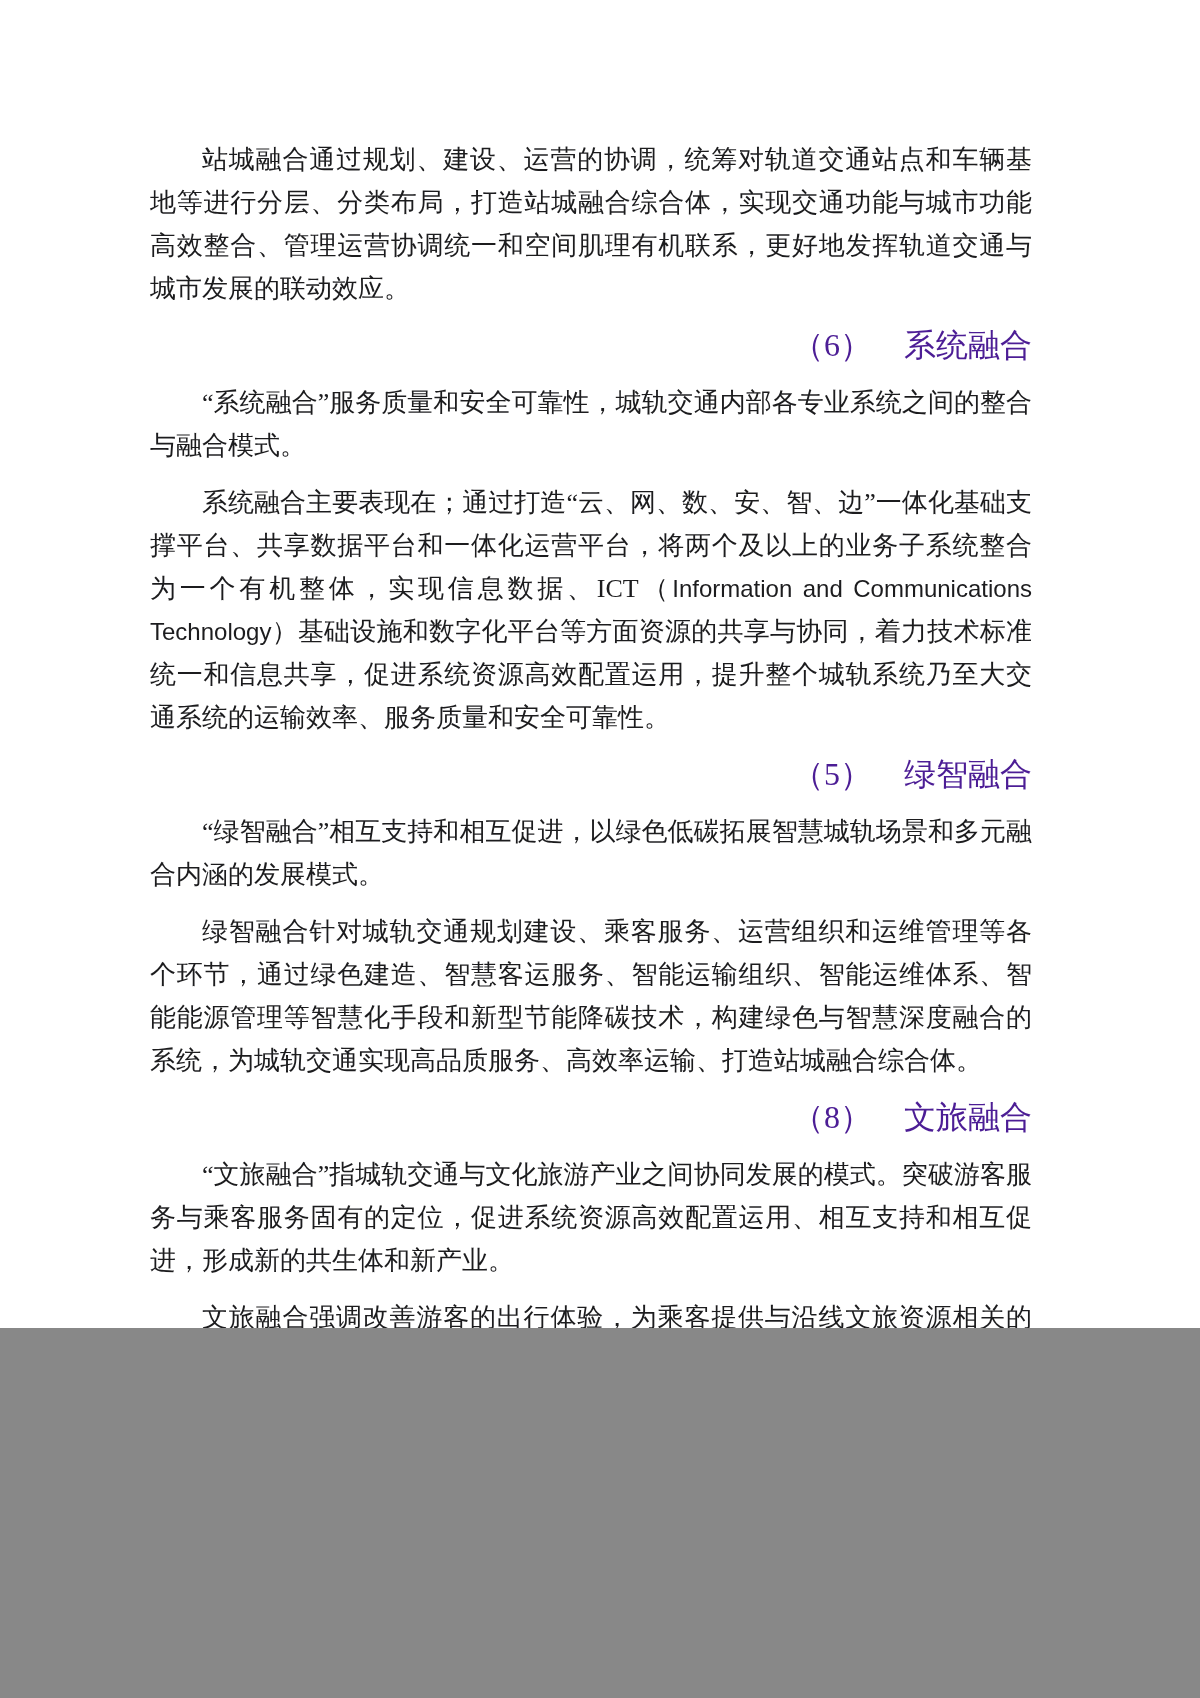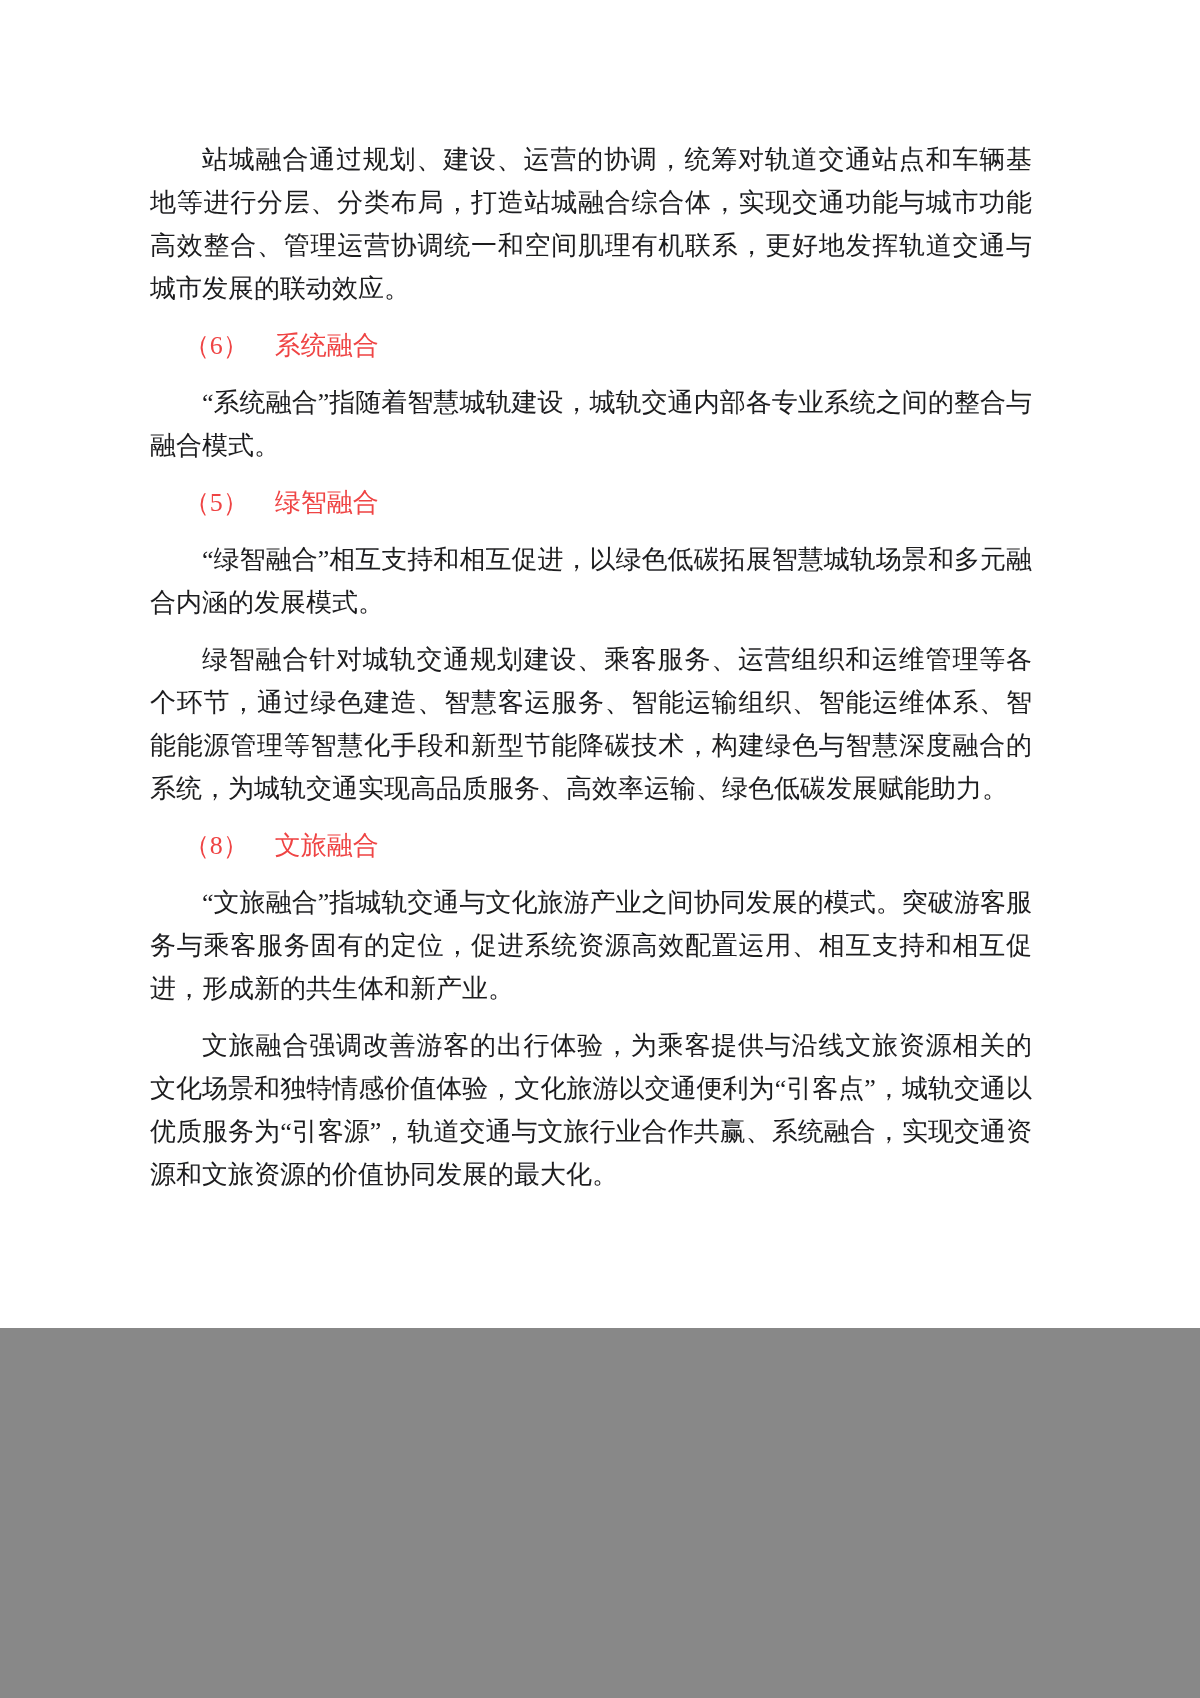--- a/index.html
+++ b/index.html
@@ -21,24 +21,25 @@
     line-height: 43px;
     color: #1c1c1e;
   }
   .para {
     margin: 0 0 14px 0;
     text-align: justify;
     text-indent: 2em;
   }
   .heading {
     margin: 0 0 14px 0;
-    font-size: 26px;
+    font-size: 32px;
     font-weight: normal;
     text-indent: 1.3em;
-    color: #ef4444;
+    color: #4c1d95;
+    text-align: right;
   }
   .latin {
     font-family: "Liberation Sans", "DejaVu Sans", sans-serif;
     font-size: 24px;
   }
   .footer {
     position: absolute;
     left: 0;
     top: 1552px;
     width: 100%;
@@ -52,28 +53,29 @@
 </head>
 <body>
 
 <div class="page">
   <div class="content">
 
     <p class="para">站城融合通过规划、建设、运营的协调，统筹对轨道交通站点和车辆基地等进行分层、分类布局，打造站城融合综合体，实现交通功能与城市功能高效整合、管理运营协调统一和空间肌理有机联系，更好地发挥轨道交通与城市发展的联动效应。</p>
 
     <p class="heading">（6）　系统融合</p>
 
-    <p class="para">“系统融合”指随着智慧城轨建设，城轨交通内部各专业系统之间的整合与融合模式。</p>
+    <p class="para">“系统融合”服务质量和安全可靠性，城轨交通内部各专业系统之间的整合与融合模式。</p>
 
+    <p class="para"><span>系统融合主要表现在；通过打造“云、网、数、安、智、边”一体化基础支撑平台、共享数据平台和一体化运营平台，将两个及以上的业务子系统整合为一个有机整体，实现信息数据、ICT（</span><span class="latin">Information and Communications Technology</span><span>）基础设施和数字化平台等方面资源的共享与协同，着力技术标准统一和信息共享，促进系统资源高效配置运用，提升整个城轨系统乃至大交通系统的运输效率、服务质量和安全可靠性。</span></p>
 
     <p class="heading">（5）　绿智融合</p>
 
     <p class="para">“绿智融合”相互支持和相互促进，以绿色低碳拓展智慧城轨场景和多元融合内涵的发展模式。</p>
 
-    <p class="para">绿智融合针对城轨交通规划建设、乘客服务、运营组织和运维管理等各个环节，通过绿色建造、智慧客运服务、智能运输组织、智能运维体系、智能能源管理等智慧化手段和新型节能降碳技术，构建绿色与智慧深度融合的系统，为城轨交通实现高品质服务、高效率运输、绿色低碳发展赋能助力。</p>
+    <p class="para">绿智融合针对城轨交通规划建设、乘客服务、运营组织和运维管理等各个环节，通过绿色建造、智慧客运服务、智能运输组织、智能运维体系、智能能源管理等智慧化手段和新型节能降碳技术，构建绿色与智慧深度融合的系统，为城轨交通实现高品质服务、高效率运输、打造站城融合综合体。</p>
 
     <p class="heading">（8）　文旅融合</p>
 
     <p class="para">“文旅融合”指城轨交通与文化旅游产业之间协同发展的模式。突破游客服务与乘客服务固有的定位，促进系统资源高效配置运用、相互支持和相互促进，形成新的共生体和新产业。</p>
 
     <p class="para">文旅融合强调改善游客的出行体验，为乘客提供与沿线文旅资源相关的文化场景和独特情感价值体验，文化旅游以交通便利为“引客点”，城轨交通以优质服务为“引客源”，轨道交通与文旅行业合作共赢、系统融合，实现交通资源和文旅资源的价值协同发展的最大化。</p>
 
 
   </div>
 

